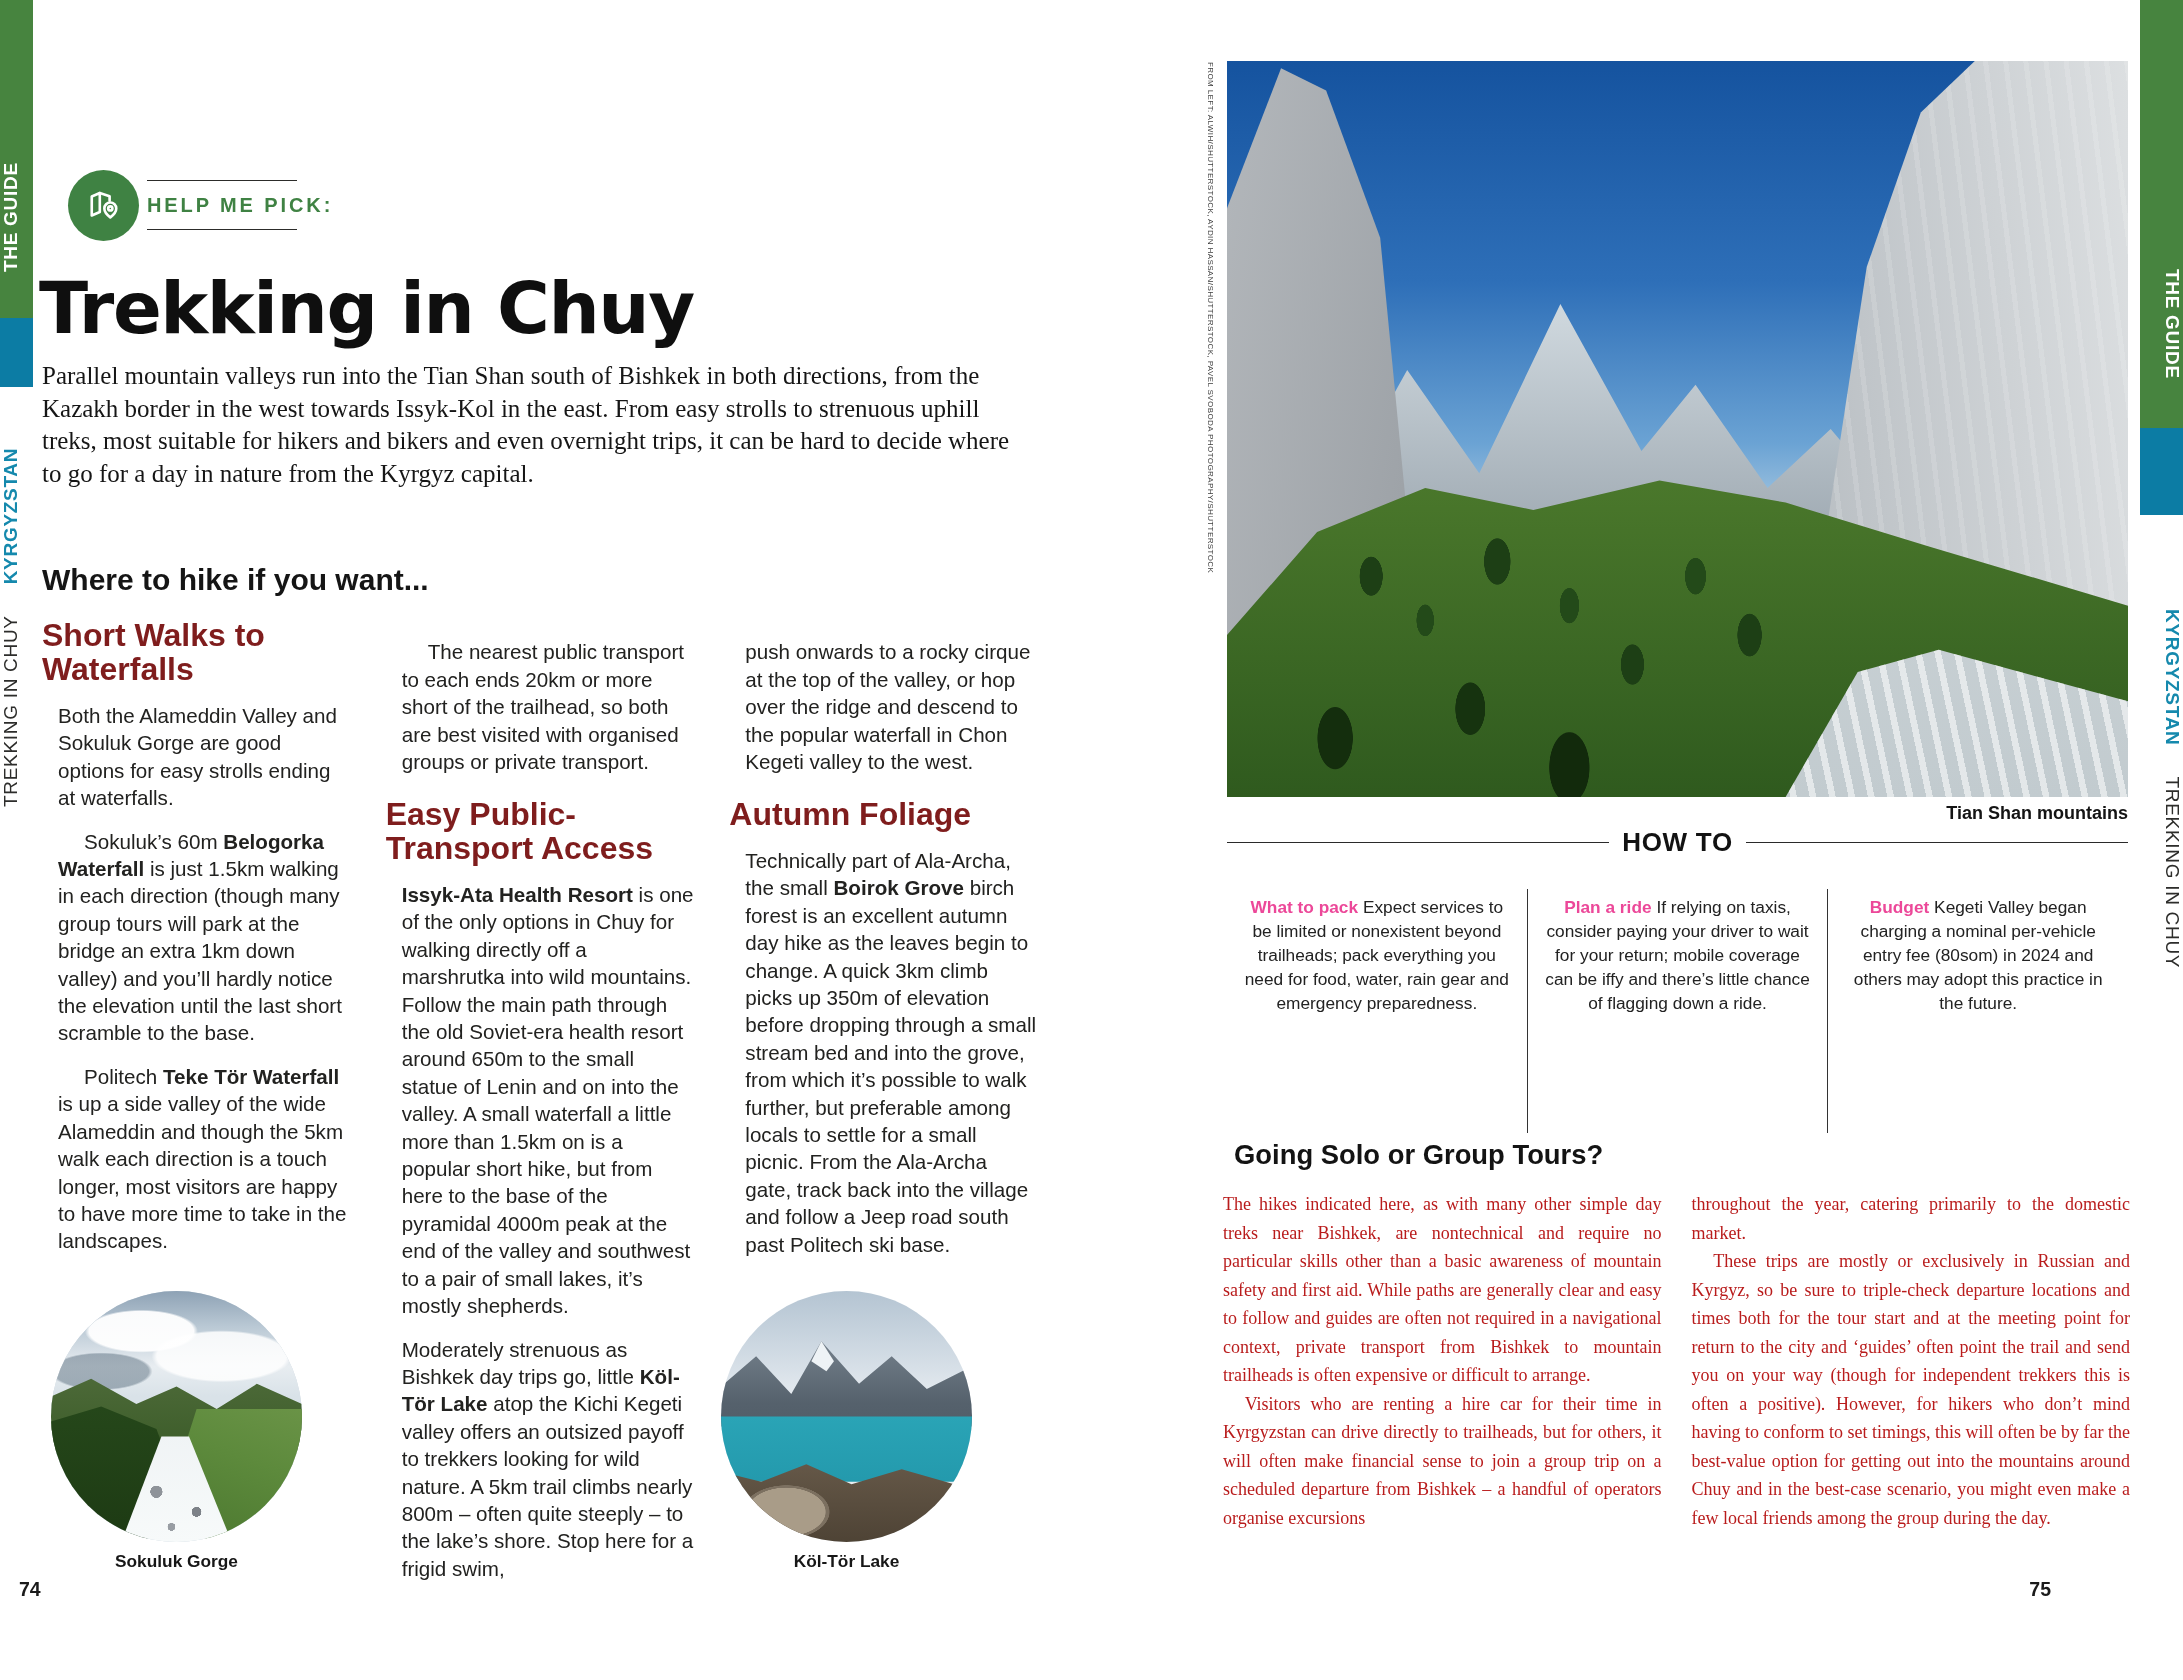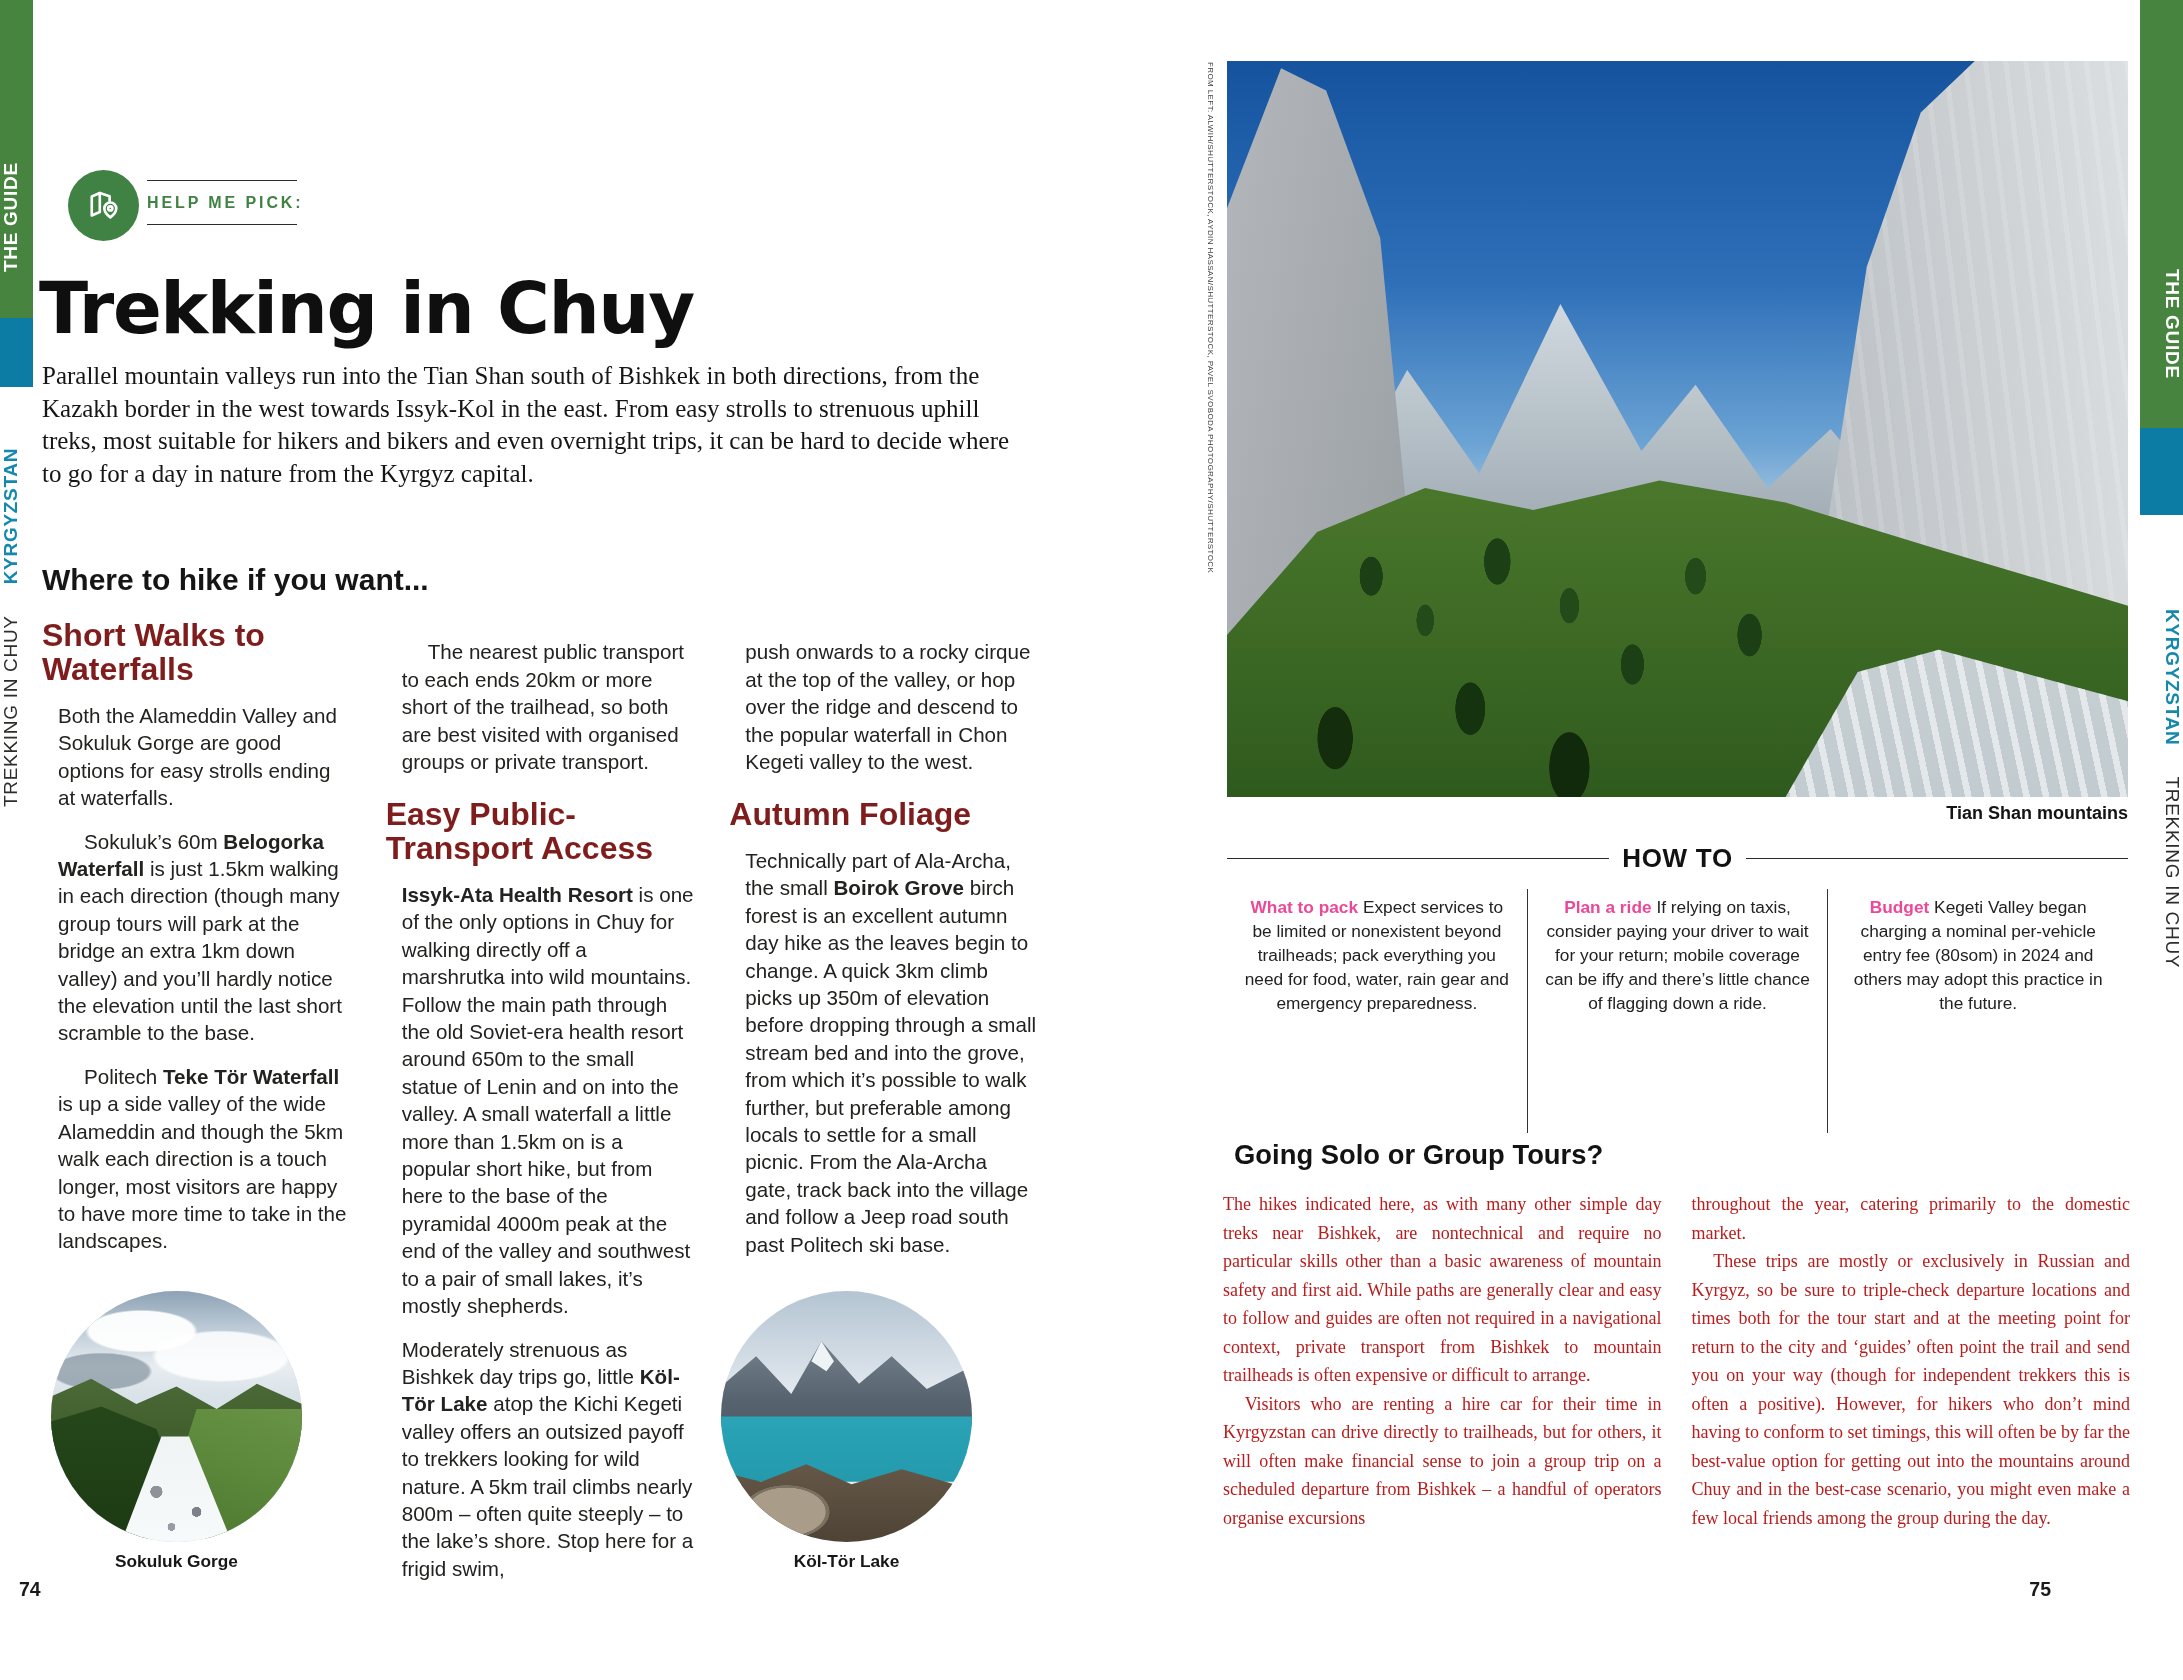--- a/index.html
+++ b/index.html
@@ -24,21 +24,21 @@
   .spine-right-main  { left:2140px; top:536px; width:43px; height:505px; text-align:center; }
   .spine .region { color:#1589ad; font-weight:bold; }
   .spine .topic  { color:#2d2d2b; font-weight:normal; }
   .spine .gap { display:inline-block; height:19px; }
 
   
   .icon-circle { position:absolute; left:68px; top:170px; width:71px; height:71px;
                  border-radius:50%; background:#3f8243; display:flex; align-items:center; justify-content:center; }
   .kicker-box { position:absolute; left:147px; top:180px; width:150px;
                 border-top:1.4px solid #2c2c2a; border-bottom:1.4px solid #2c2c2a; padding:13px 0 11.6px 0; }
-  .kicker { color:#3f8243; font-weight:bold; font-size:16px; letter-spacing:2.9px; white-space:nowrap; }
+  .kicker { color:#3f8243; font-weight:bold; font-size:20px; letter-spacing:2.9px; white-space:nowrap; }
   .title { position:absolute; left:39px; top:266px; font-family:"DejaVu Sans", sans-serif;
            font-size:72px; letter-spacing:-1.4px; color:#0f0f0f; }
   .intro { position:absolute; left:42px; top:360px; width:982px;
            font-family:"Liberation Serif", serif; font-size:25px; line-height:32.5px; color:#161616; }
   .where { position:absolute; left:42px; top:563px; font-size:30px; font-weight:bold; color:#151515; }
 
   
   .cols { position:absolute; left:42px; top:618px; width:1012px; display:flex; gap:19px; }
   .col { flex:1; font-size:20.6px; line-height:27.4px; color:#222220; }
   .col h3 { color:#7f1d1d; font-size:32px; line-height:34px; font-weight:bold; margin:21.7px 0 10px 0; }
@@ -123,21 +123,21 @@
   .px-river-tex { clip-path:polygon(70% 83%,79% 80%,100% 87%,100% 100%,62% 100%);
               background:repeating-linear-gradient(78deg, rgba(255,255,255,.55) 0 6.5px, transparent 6.5px 19px); }
 
   .credit { position:absolute; left:1201px; top:62px; height:736px; width:14.4px;
             writing-mode:vertical-rl; font-size:8px; letter-spacing:0.4px; color:#3e3e3e; white-space:nowrap; }
   .photo-cap { position:absolute; left:1227px; top:803px; width:901px; text-align:right;
                font-size:18px; font-weight:bold; color:#141414; }
 
   .howto-head { position:absolute; left:1227px; top:827px; width:901px; display:flex; align-items:center; }
   .howto-head .line { flex:1; border-top:1.4px solid #2a2a2a; }
-  .howto-head .lbl { margin:16px 13px; font-size:26px; font-weight:bold; letter-spacing:0.7px; color:#121212; }
+  .howto-head .lbl { margin:0 13px; font-size:26px; font-weight:bold; letter-spacing:0.7px; color:#121212; }
 
   .howto { position:absolute; left:1227px; top:889px; width:901px; display:flex; }
   .hitem { flex:1; min-height:244px; padding:5.8px 14.4px 0 14.4px; text-align:center;
            font-size:17.3px; line-height:24px; color:#222; }
   .hitem + .hitem { border-left:1.4px solid #333; }
   .hlabel { color:#ec4899; font-weight:bold; }
 
   .solo-head { position:absolute; left:1223px; top:1139px; font-size:27.4px; font-weight:bold; color:#131313;margin-left:11px; }
   .solo { position:absolute; left:1223px; top:1190px; width:907px; display:flex; gap:30px; }
   .solo .scol { flex:1; font-family:Liberation Serif, serif; font-size:18px; line-height:28.5px;

